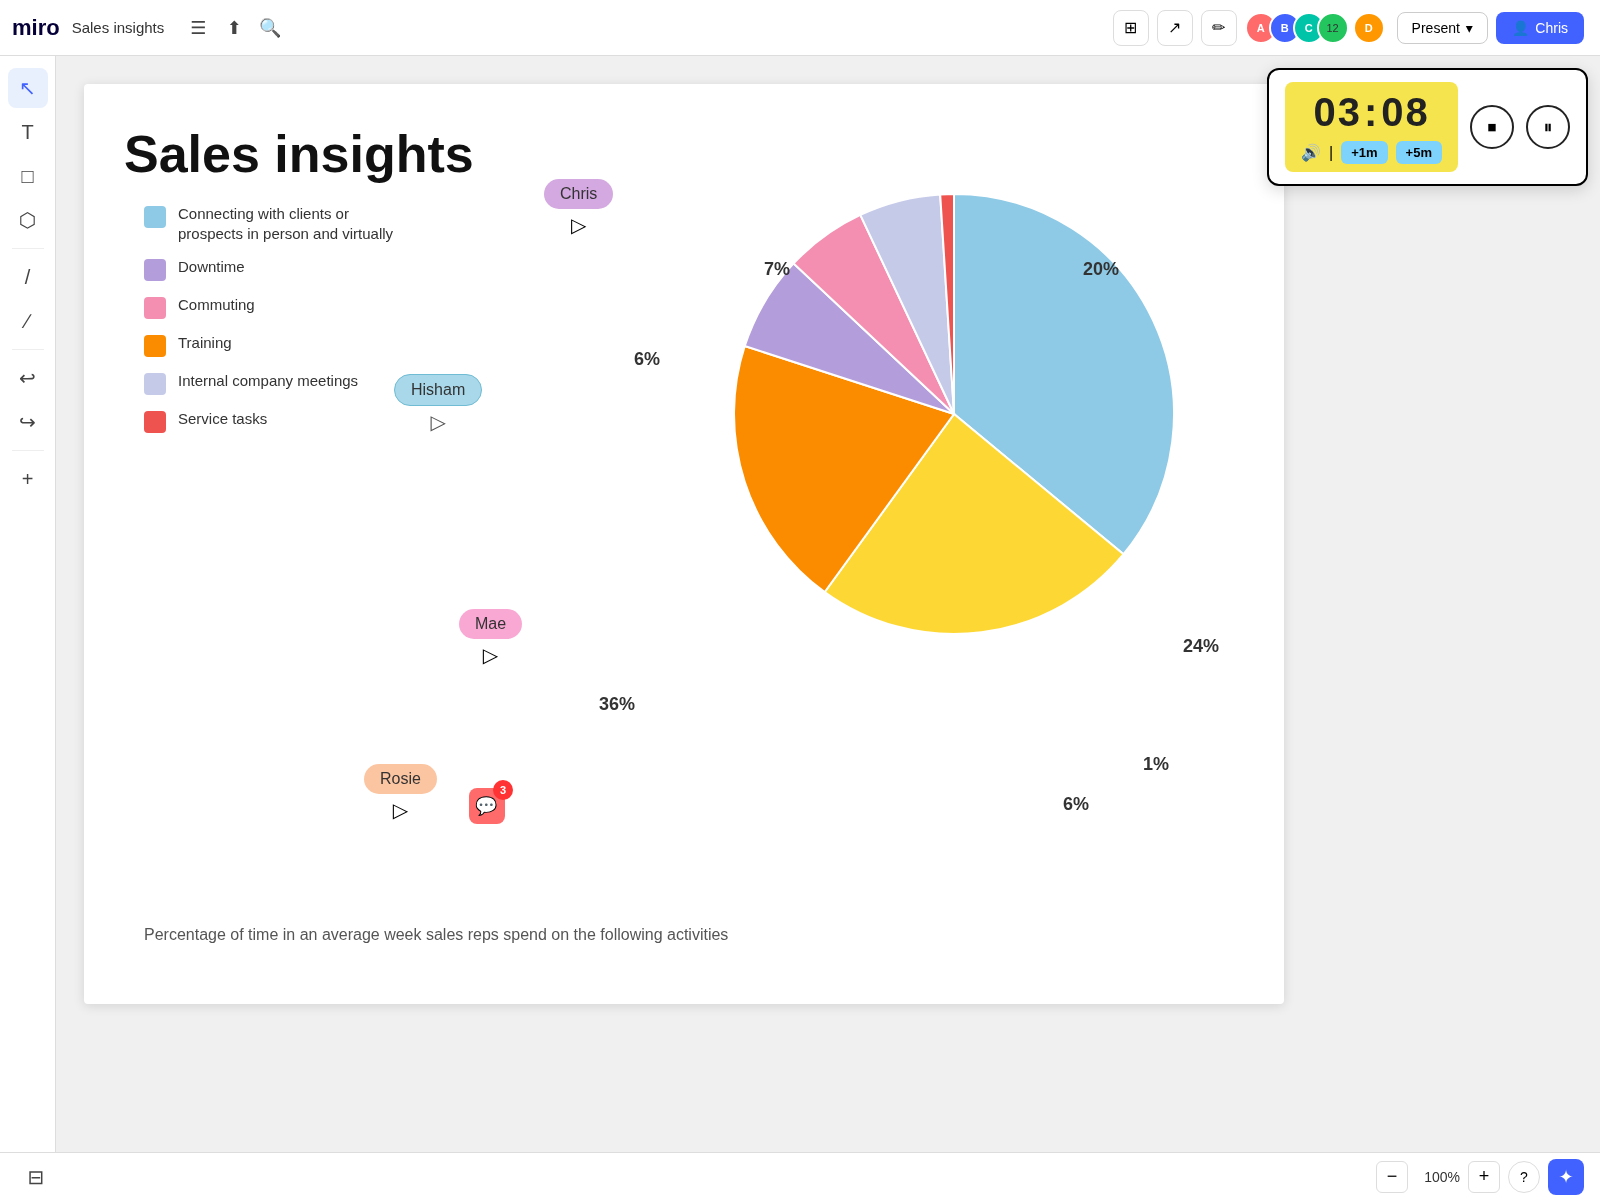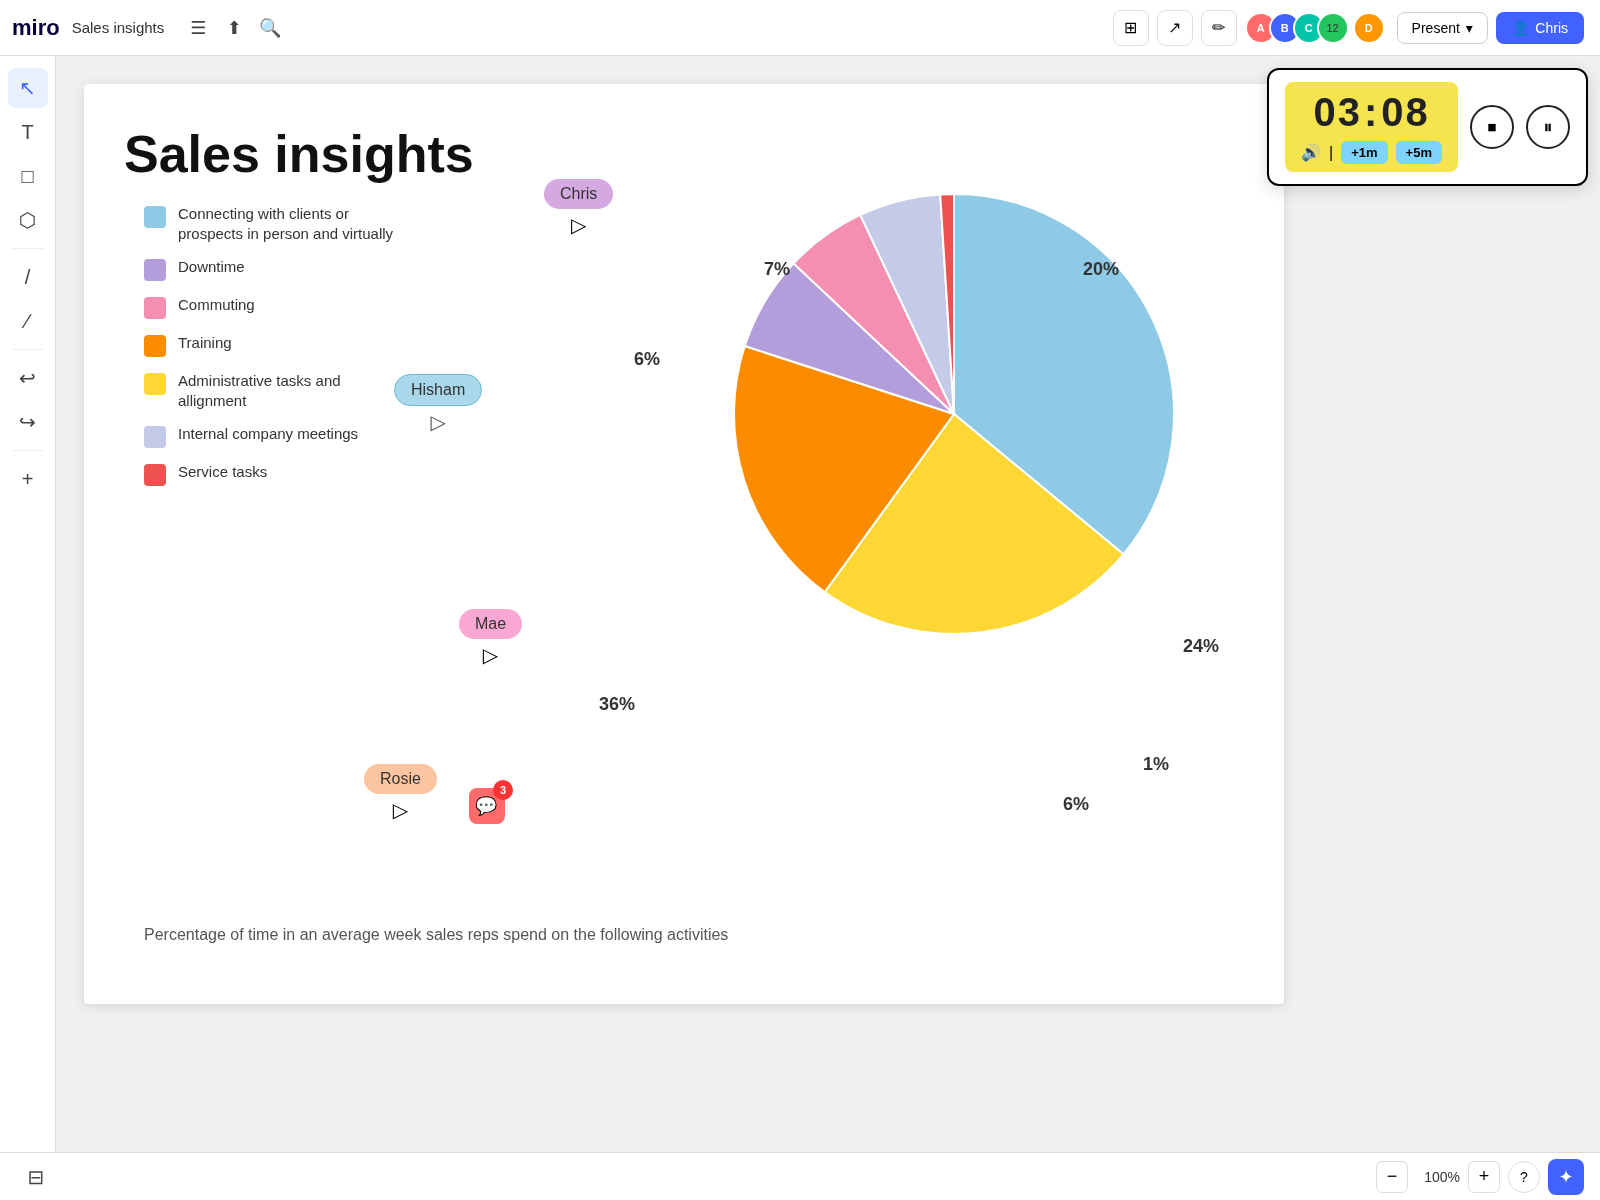--- a/index.html
+++ b/index.html
@@ -237,24 +237,20 @@
       </div>
       <div class="legend-item">
         <div class="legend-color" style="background:#f48fb1;"></div>
         <span class="legend-label">Commuting</span>
       </div>
       <div class="legend-item">
         <div class="legend-color" style="background:#fb8c00;"></div>
         <span class="legend-label">Training</span>
       </div>
       <div class="legend-item">
-        <div class="legend-color" style="background:#fdd835;"></div>
-        <span class="legend-label">Administrative tasks and allignment</span>
-      </div>
-      <div class="legend-item">
         <div class="legend-color" style="background:#c5cae9;"></div>
         <span class="legend-label">Internal company meetings</span>
       </div>
       <div class="legend-item">
         <div class="legend-color" style="background:#ef5350;"></div>
         <span class="legend-label">Service tasks</span>
       </div>
     </div>
 
     <div id="pie-container">

